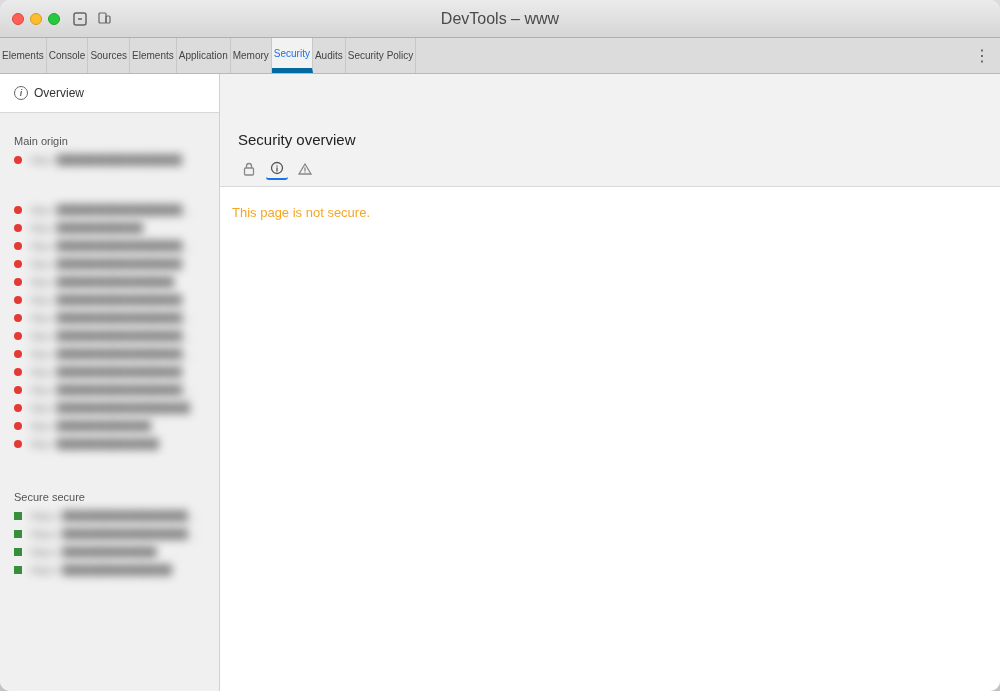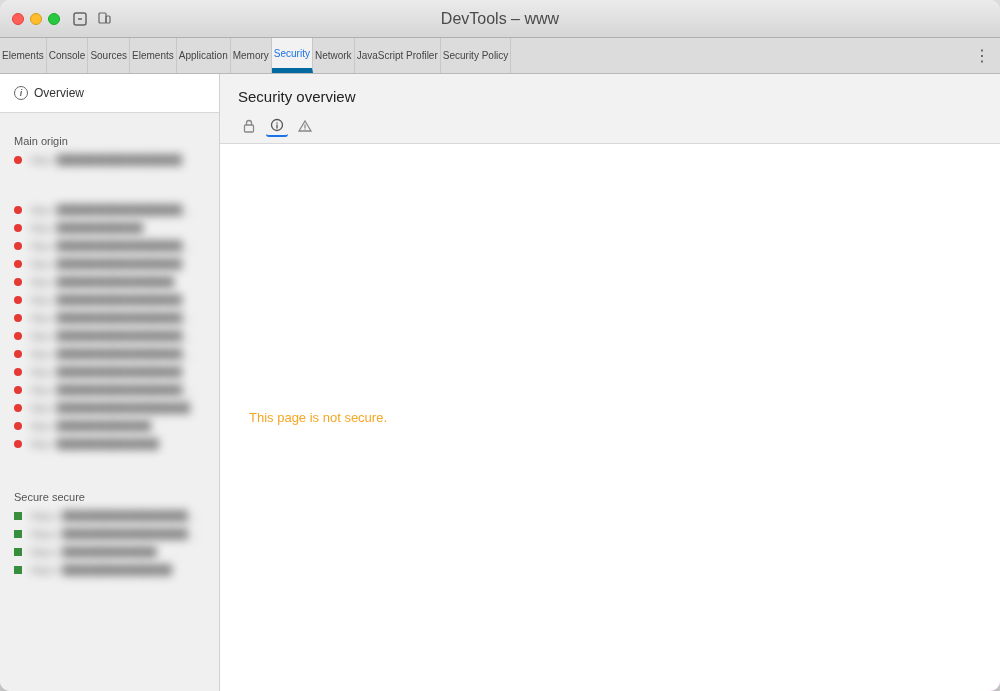--- a/index.html
+++ b/index.html
@@ -179,20 +179,21 @@
       white-space: nowrap;
       max-width: 170px;
       color: #555;
     }
     .main-panel {
       flex: 1;
       display: flex;
       flex-direction: column;
       background: #f0abfc;
       overflow: hidden;
+      margin-top: 43px;
     }
     .security-header {
       padding: 14px 18px 0;
       border-bottom: 1px solid #d8d8d8;
       background: #f2f2f2;
     }
     .security-title {
       font-size: 15px;
       font-weight: 400;
       color: #222;
@@ -214,22 +215,22 @@
       color: #555;
       font-size: 12px;
     }
     .sec-icon-selected {
       border-bottom: 2px solid #1a73e8;
     }
     .security-content {
       flex: 1;
       background: #fff;
       display: flex;
-      align-items: center;
-      padding: 18px 29px;
+      align-items: flex-start;
+      padding: 18px 12px;
     }
     .insecure-message {
       color: #f5a623;
       font-size: 13px;
       font-weight: 400;
     }
     .blurred {
       filter: blur(4px);
       user-select: none;
       pointer-events: none;
@@ -283,24 +284,21 @@
     <div class="tab">
       <span>Application</span>
     </div>
     <div class="tab">
       <span>Memory</span>
     </div>
     <div class="tab active">
       <span>Security</span>
     </div>
     <div class="tab">
-      <span>Network</span>
-    </div>
-    <div class="tab">
-      <span>JavaScript Profiler</span>
+      <span>Audits</span>
     </div>
     <div class="tab">
       <span>Security Policy</span>
     </div>
     <div class="tab-more">⋮</div>
   </div>
 
   <div class="content-area">
 
     <div class="sidebar">

